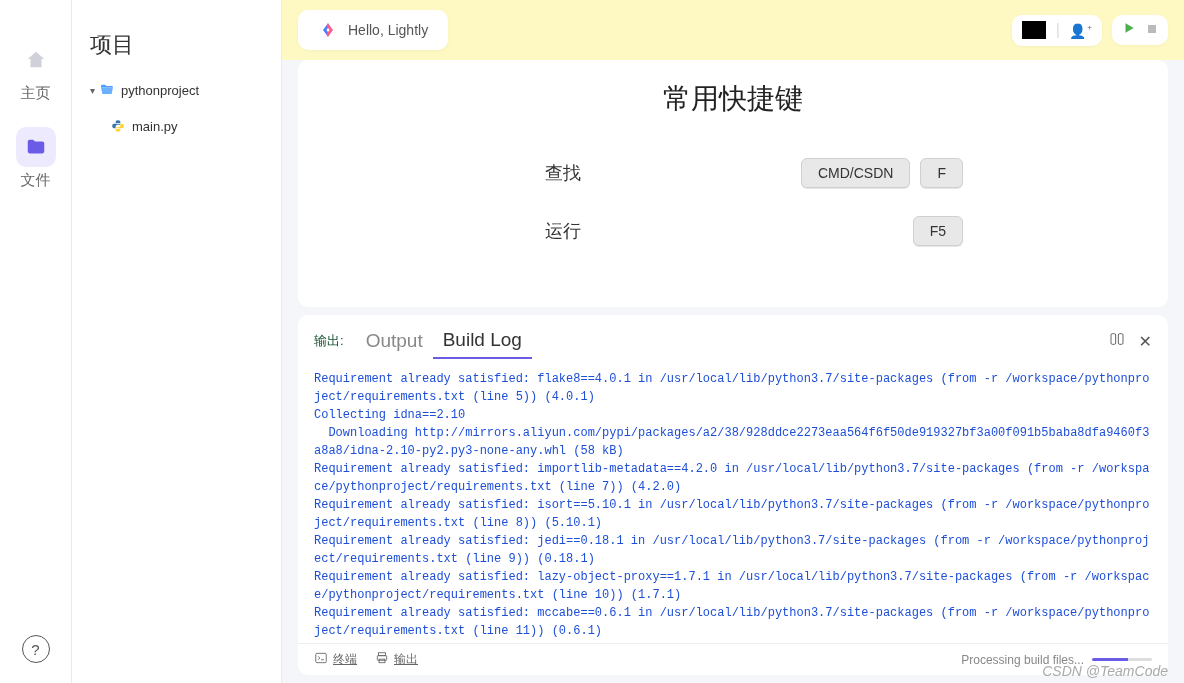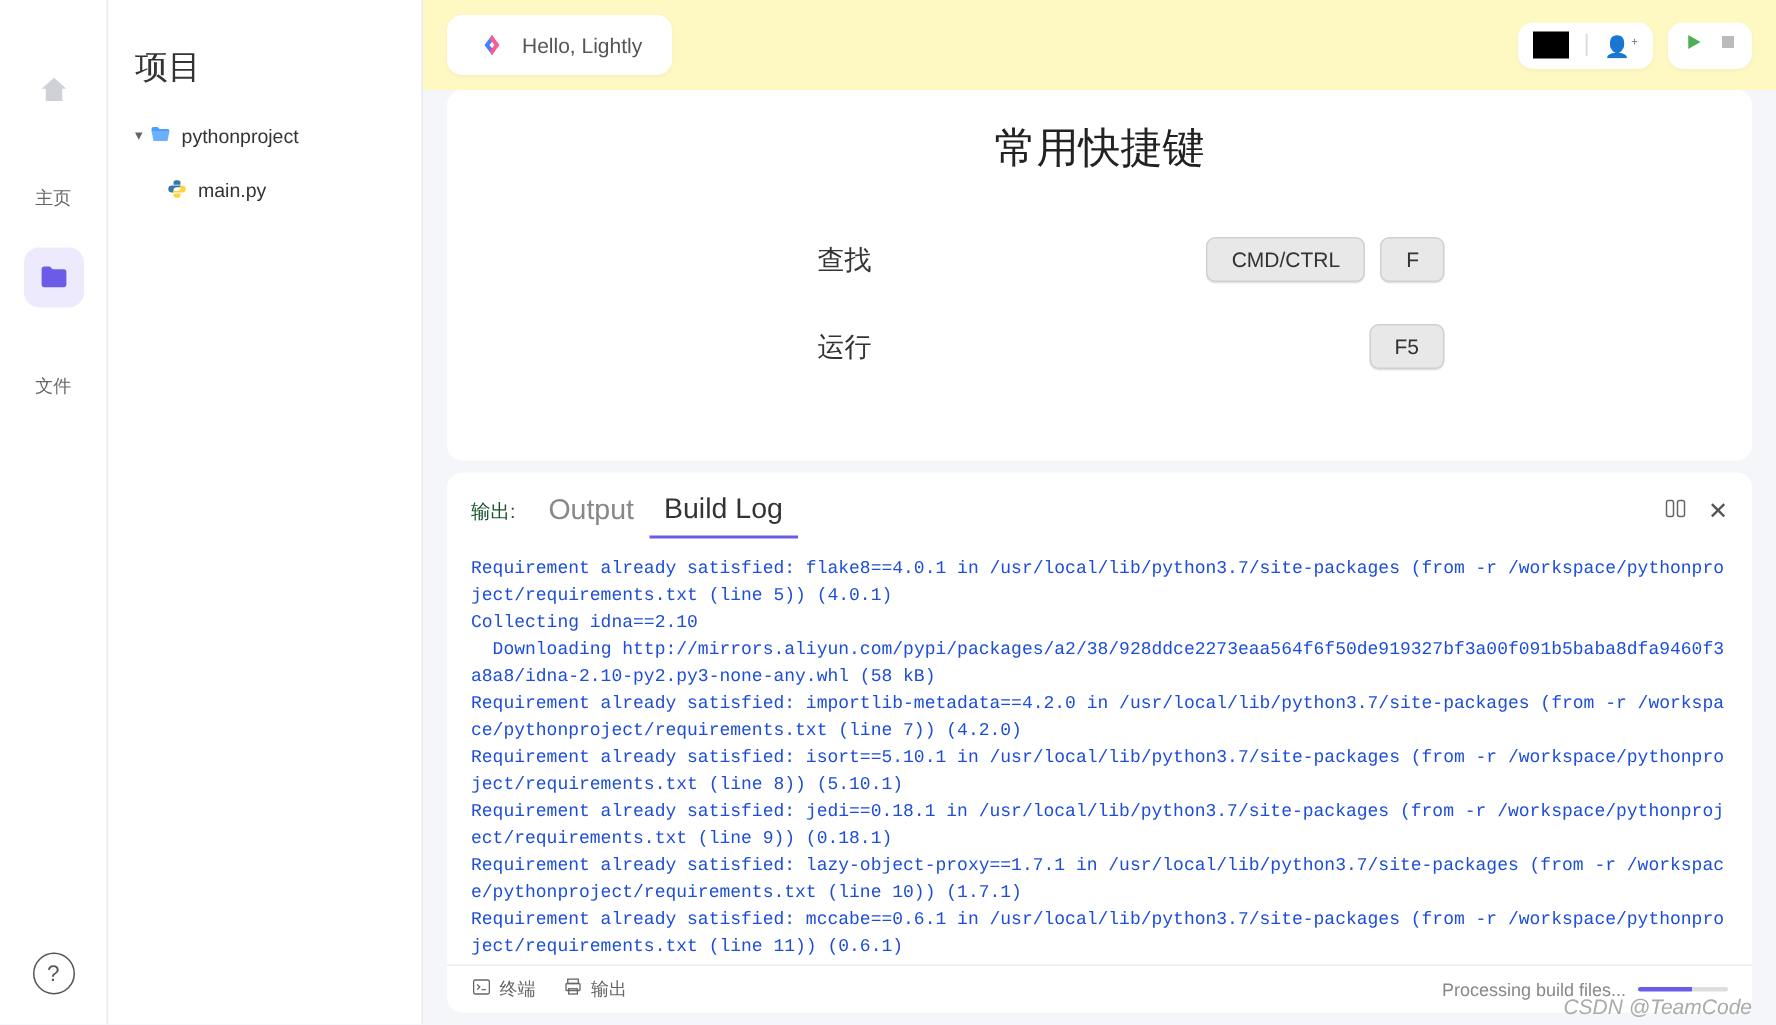--- a/index.html
+++ b/index.html
@@ -34,21 +34,21 @@
     .nav-icon-box {
       width: 40px;
       height: 40px;
       border-radius: 10px;
       display: flex;
       align-items: center;
       justify-content: center;
       margin-bottom: 4px;
     }
     .nav-icon-box.active { background: #eeeafd; }
-    .nav-label { font-size: 12px; color: #666; margin-top: 40px; }
+    .nav-label { font-size: 15px; color: #666; }
     .help-btn {
       position: absolute;
       bottom: 20px;
       width: 28px;
       height: 28px;
       border: 1.5px solid #555;
       border-radius: 50%;
       display: flex;
       align-items: center;
       justify-content: center;
@@ -232,20 +232,21 @@
       padding: 0 16px;
       font-size: 12px;
       color: #666;
     }
     .footer-item {
       display: flex;
       align-items: center;
       gap: 5px;
       margin-right: 18px;
       cursor: pointer;
+      text-decoration: underline;
     }
     .footer-status {
       margin-left: auto;
       display: flex;
       align-items: center;
       gap: 8px;
       color: #888;
     }
     .progress-line {
       width: 60px;
@@ -342,21 +343,21 @@
         </span>
       </div>
     </div>
   </div>
 
   <div class="content-panel">
     <div class="shortcuts-title">常用快捷键</div>
     <div class="shortcut-row">
       <div class="shortcut-label">查找</div>
       <div class="shortcut-keys">
-        <span class="key-btn">CMD/CTRL</span>
+        <span class="key-btn">CMD/CSDN</span>
         <span class="key-btn">F</span>
       </div>
     </div>
     <div class="shortcut-row">
       <div class="shortcut-label">运行</div>
       <div class="shortcut-keys">
         <span class="key-btn">F5</span>
       </div>
     </div>
   </div>

